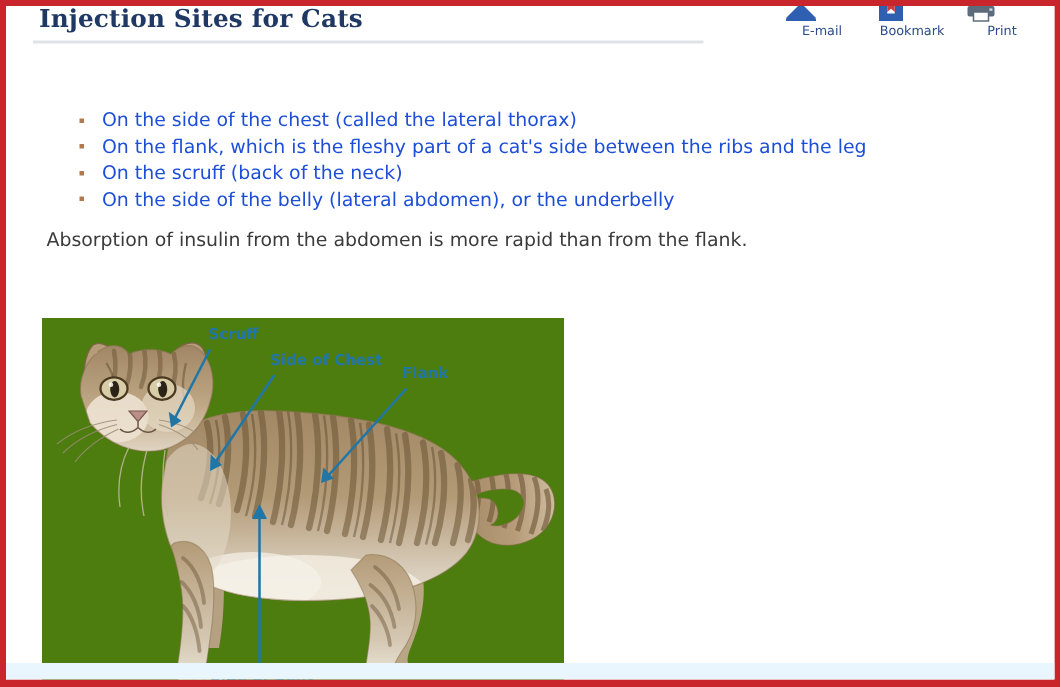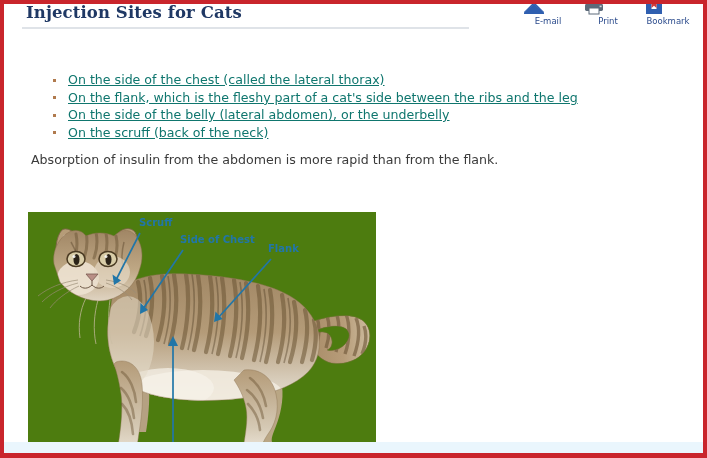--- a/index.html
+++ b/index.html
@@ -118,24 +118,23 @@
     left: 45px;
     top: 67px;
     margin: 0;
     padding: 0;
     list-style: none;
   }
   #bullets li {
     position: relative;
     padding-left: 19px;
     font-size: 12.6px;
-    color: #0f766e;
+    color: #1d4ed8;
     line-height: 17.6px;
     white-space: nowrap;
-    text-decoration: underline;
   }
   #bullets li::before {
     content: "";
     position: absolute;
     left: 4px;
     top: 7.5px;
     width: 3px;
     height: 3px;
     background: #b07a4e;
   }
@@ -181,54 +180,54 @@
 
         <div class="action">
           <span class="glyph">
             <svg width="22" height="16" viewBox="0 0 22 16">
               <path d="M1 13 L11 3 L21 13 Z" fill="#2f5fb0"></path>
               <path d="M1 14 L11 5.5 L21 14 Z" fill="#ffffff"></path>
               <path d="M1 13.5 L11 5 L21 13.5 L21 15 L1 15 Z" fill="#2f5fb0"></path>
             </svg>
           </span>
           <span class="lbl">E-mail</span>
+        </div>
+
+        <div class="action">
+          <span class="glyph">
+            <svg width="20" height="16" viewBox="0 0 20 16">
+              <rect x="2" y="2" width="16" height="13" fill="#2f5fb0"></rect>
+              <rect x="7.5" y="2" width="5" height="8" fill="#ffffff"></rect>
+              <path d="M7.5 2 L12.5 2 L12.5 9 L10 6.8 L7.5 9 Z" fill="#d13b3b"></path>
+            </svg>
+          </span>
+          <span class="lbl">Bookmark</span>
         </div>
 
         <div class="action">
           <span class="glyph">
             <svg width="22" height="16" viewBox="0 0 22 16">
               <rect x="6" y="1" width="10" height="4" fill="#7f8c99"></rect>
               <rect x="2" y="5" width="18" height="7" rx="1.4" fill="#5d6b7a"></rect>
               <rect x="6" y="9" width="10" height="6" fill="#ffffff" stroke="#5d6b7a" stroke-width="1"></rect>
               <rect x="16.6" y="6.6" width="2" height="1.6" fill="#cfd6dd"></rect>
             </svg>
           </span>
           <span class="lbl">Print</span>
         </div>
 
-        <div class="action">
-          <span class="glyph">
-            <svg width="20" height="16" viewBox="0 0 20 16">
-              <rect x="2" y="2" width="16" height="13" fill="#2f5fb0"></rect>
-              <rect x="7.5" y="2" width="5" height="8" fill="#ffffff"></rect>
-              <path d="M7.5 2 L12.5 2 L12.5 9 L10 6.8 L7.5 9 Z" fill="#d13b3b"></path>
-            </svg>
-          </span>
-          <span class="lbl">Bookmark</span>
-        </div>
-
       </div>
     </div>
 
 
     <ul id="bullets">
       <li>On the side of the chest (called the lateral thorax)</li>
       <li>On the flank, which is the fleshy part of a cat's side between the ribs and the leg</li>
+      <li>On the scruff (back of the neck)</li>
       <li>On the side of the belly (lateral abdomen), or the underbelly</li>
-      <li>On the scruff (back of the neck)</li>
     </ul>
 
     <div id="outro">Absorption of insulin from the abdomen is more rapid than from the flank.</div>
 
     <div id="figure">
       <svg width="348" height="247" viewBox="0 0 348 247">
         <defs>
           <linearGradient id="furBody" x1="0" y1="0" x2="0" y2="1">
             <stop offset="0%" stop-color="#a08663"></stop>
             <stop offset="45%" stop-color="#b49b78"></stop>

